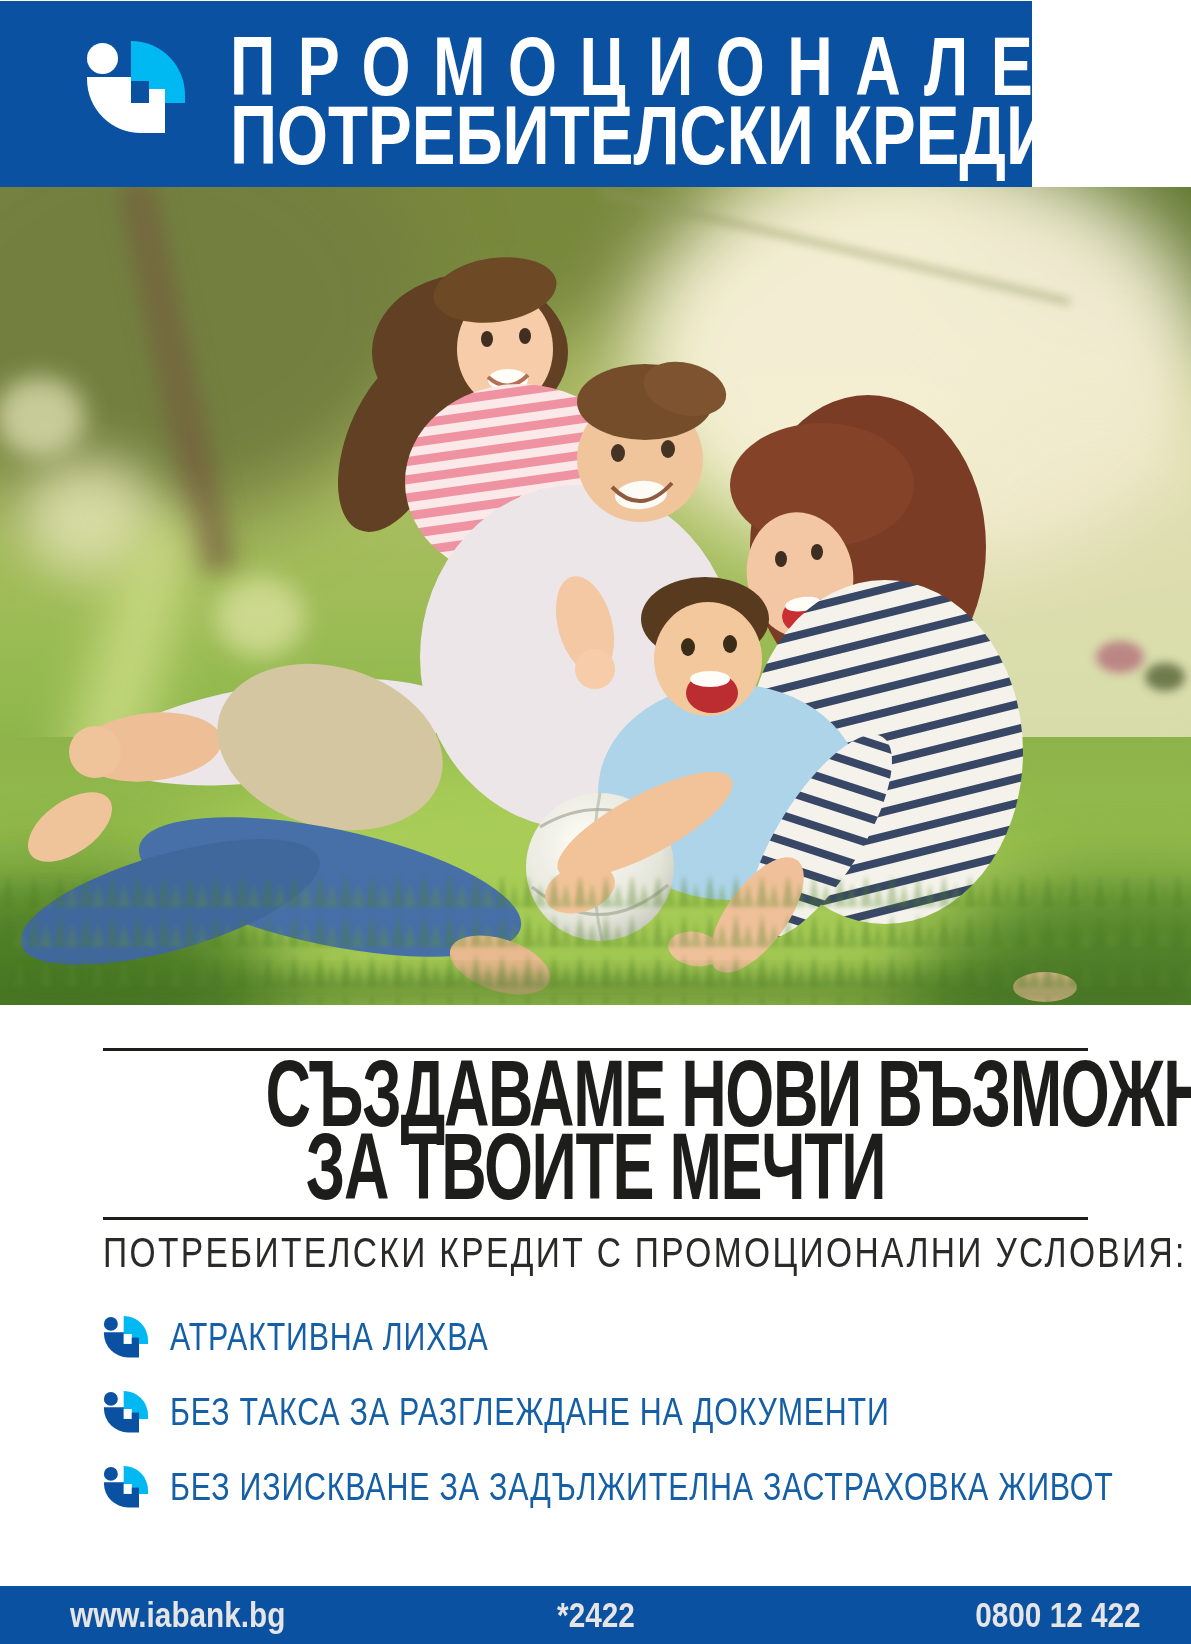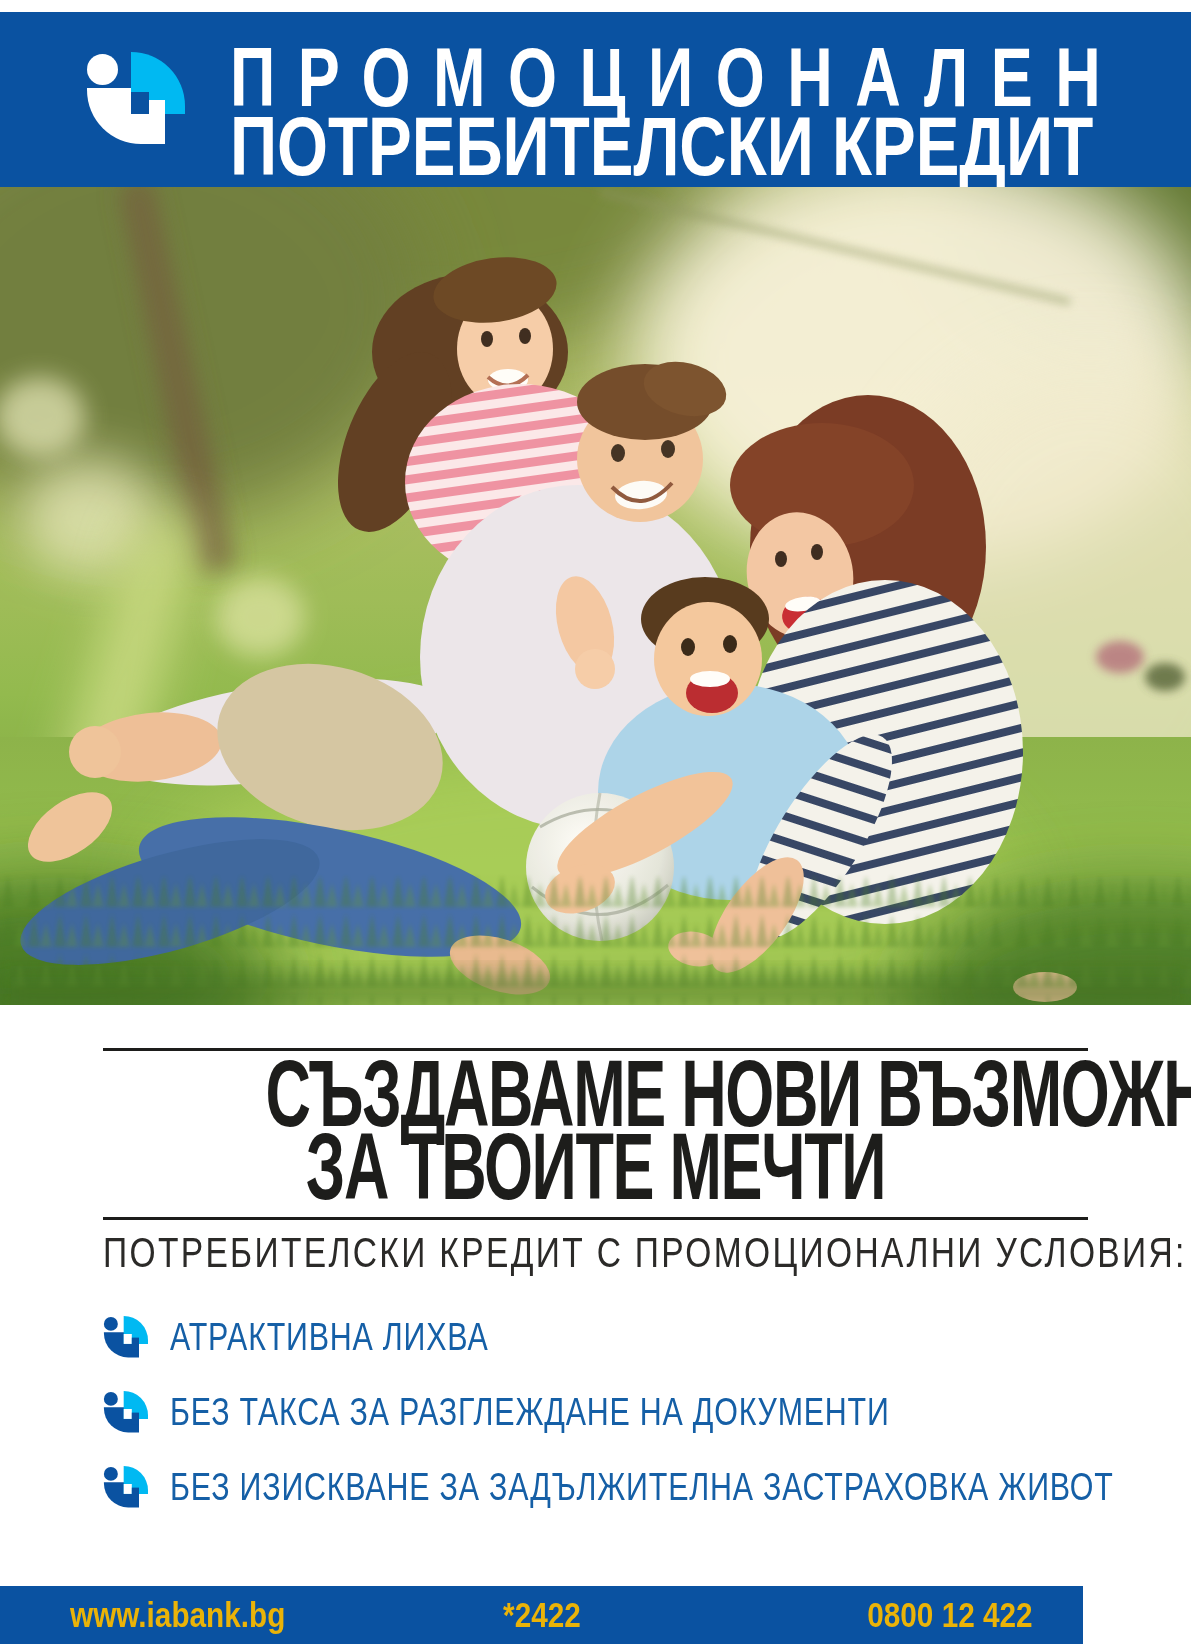--- a/index.html
+++ b/index.html
@@ -2,21 +2,21 @@
 <html><head>
 <meta charset="utf-8">
 <style>
   html,body{margin:0;padding:0;background:#ffffff;}
   .poster{
     position:relative;width:1191px;height:1644px;background:#ffffff;
     font-family:"Liberation Sans",sans-serif;overflow:hidden;
   }
   
   .header{
-    position:absolute;top:12px;left:0;width:1191px;height:187px;
+    position:absolute;top:1px;left:0;width:1032px;height:187px;
     background:#0a52a1;
   }
   
   .ia-logo{position:relative;width:100px;height:92px;}
   .ia-logo .lg-circle{position:absolute;left:2px;top:2px;width:31px;height:31px;border-radius:50%;background:var(--c1);}
   .ia-logo .lg-body{position:absolute;left:2px;top:36px;width:78px;height:56px;background:var(--c1);border-bottom-left-radius:54px;}
   .ia-logo .lg-wing{position:absolute;left:46px;top:0;width:54px;height:62px;background:var(--c2);border-top-right-radius:56px;}
   .ia-logo .lg-notch{position:absolute;left:46px;top:40px;width:18px;height:22px;background:var(--bg);}
   .ia-logo .lg-tab{position:absolute;left:64px;top:48px;width:16px;height:26px;background:var(--c1);}
   .logo-header{position:absolute;left:85px;top:40px;--c1:#ffffff;--c2:#00b9f2;--bg:#0a52a1;}
@@ -50,22 +50,22 @@
   }
   
   .benefits{position:absolute;top:1313px;left:103px;margin:0;padding:0;list-style:none;}
   .benefit{display:flex;align-items:center;height:48px;margin-bottom:27px;}
   .benefit-label{
     margin-left:22px;color:#155fa6;font-size:38px;letter-spacing:1px;
     white-space:nowrap;transform:scaleX(0.8);transform-origin:0 50%;
   }
   
   .footer{
-    position:absolute;left:0;top:1586px;width:1083px;height:58px;background:#0a52a1;
-    color:#eab308;
+    position:absolute;left:0;top:1586px;width:1191px;height:58px;background:#0a52a1;
+    color:#e5e5e5;
   }
   .footer span{
     position:absolute;top:50%;font-size:35px;font-weight:bold;white-space:nowrap;
   }
   .footer-site{left:70px;transform:translateY(-50%) scaleX(0.85);transform-origin:0 50%;}
   .footer-short{left:50%;transform:translate(-50%,-50%) scaleX(0.85);}
   .footer-phone{right:50px;transform:translateY(-50%) scaleX(0.85);transform-origin:100% 50%;}
 </style>
 </head>
 <body>

